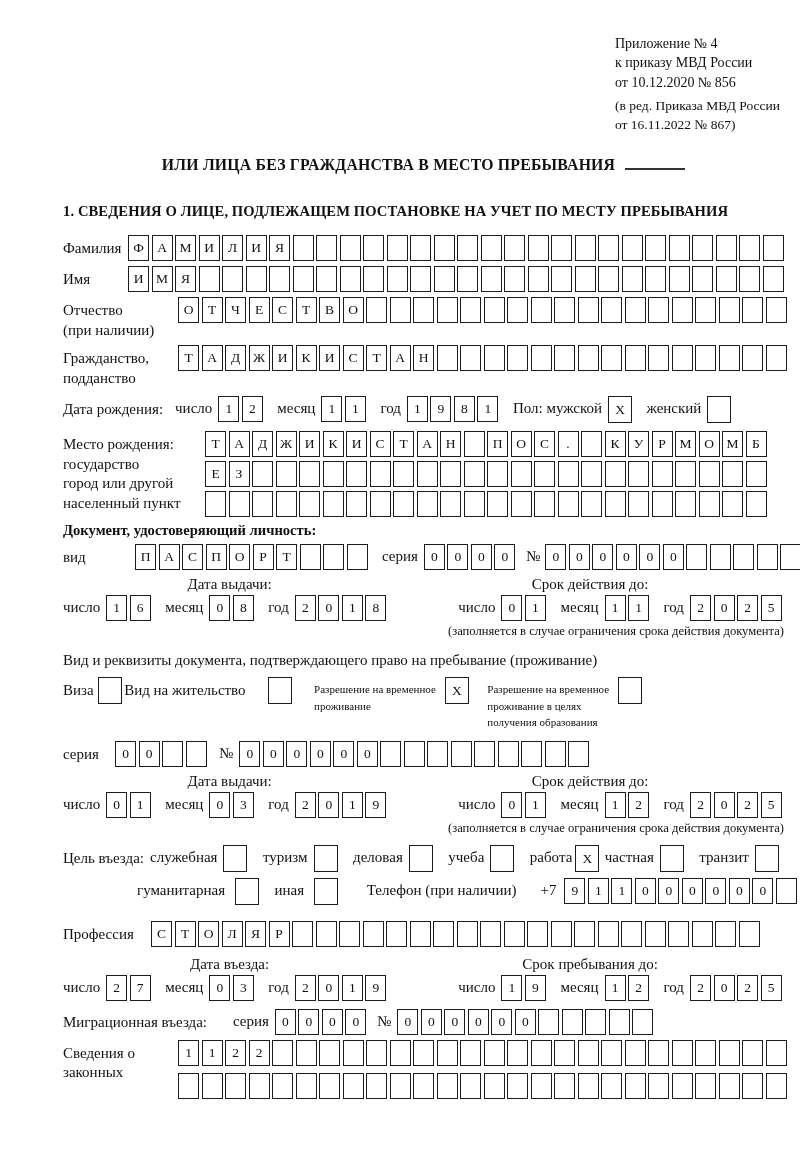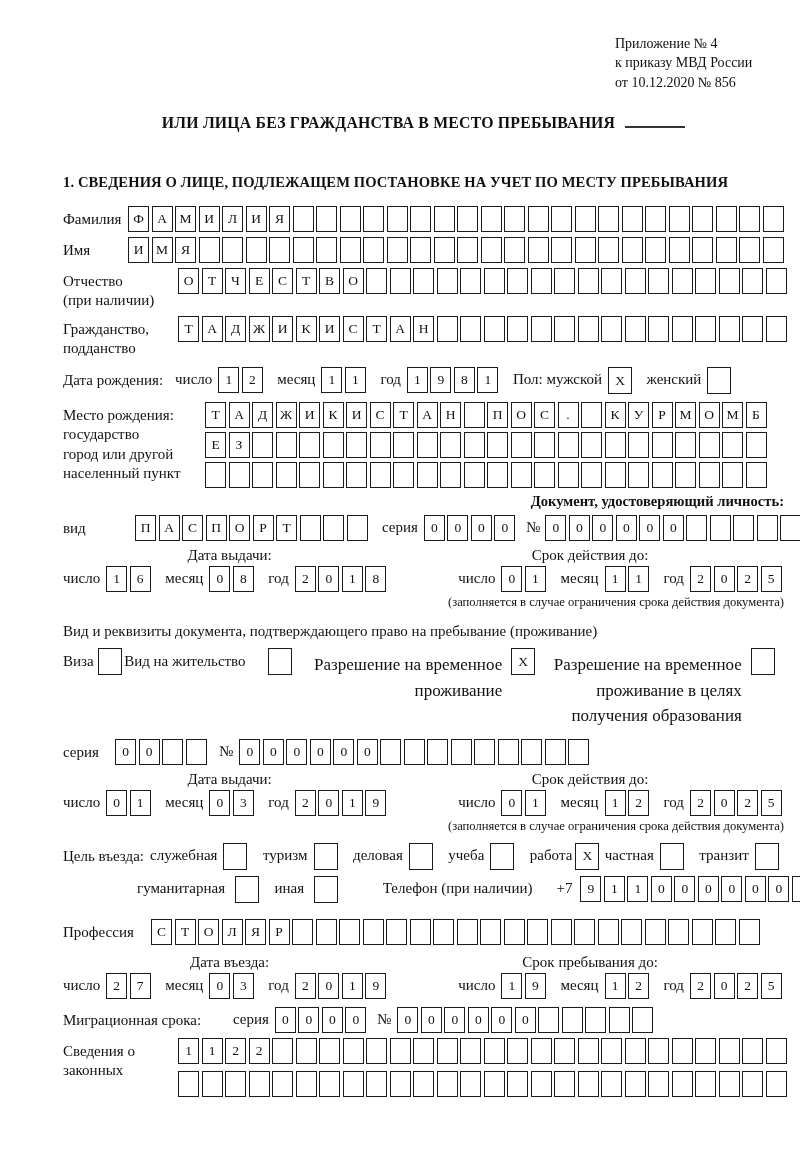--- a/index.html
+++ b/index.html
@@ -5,62 +5,66 @@
   html,body{margin:0;padding:0;background:#ffffff;}
   body{width:800px;height:1163px;overflow:hidden;color:#111;
        font-family:"Liberation Serif","DejaVu Serif",serif;}
   .page{box-sizing:border-box;width:800px;height:1163px;padding:34px 16px 0 63px;}
 
   .appendix{margin-left:552px;font-size:14px;line-height:1.38;}
   .amend{margin-top:5px;font-size:13.5px;line-height:1.38;}
   .forma{margin-top:14px;text-align:right;padding-right:26px;font-weight:bold;font-size:15.5px;letter-spacing:.5px;}
   .title{margin-top:20px;text-align:center;font-weight:bold;font-size:15.8px;line-height:1.45;letter-spacing:.2px;}
   .uline{display:inline-block;width:60px;border-bottom:2.2px solid #333;height:12px;margin-left:10px;}
-  .sec-heading{margin-top:39px;font-weight:bold;font-size:14.6px;letter-spacing:.1px;}
+  .sec-heading{margin-top:26px;font-weight:bold;font-size:14.6px;letter-spacing:.1px;}
 
   .rows{margin-top:15px;}
   .row{display:flex;align-items:flex-start;margin-bottom:5px;}
   .lbl{font-size:15px;line-height:1.3;padding-top:4px;flex:0 0 auto;}
   .w-name{width:65px;}
   .w2{width:115px;}
   .w-place{width:142px;}
   .w-mig{width:170px;}
   .cells{display:flex;flex:0 0 auto;}
   .cell{flex:0 0 auto;box-sizing:border-box;width:21px;height:26px;margin-right:2.5px;
         border:1.8px solid #1c1c1c;display:flex;align-items:center;justify-content:center;
         font-size:13.5px;line-height:1;background:#fff;}
   .cb .cell{width:24px;height:27px;}
   .stack{display:flex;flex-direction:column;gap:4px;}
   .glbl{font-size:15px;padding-top:4px;margin:0 6px 0 12px;flex:0 0 auto;}
   .glbl.first{margin-left:0;}
-  .center-bold{margin-top:4px;text-align:right;font-weight:bold;font-size:14.6px;}
+  .center-bold{margin-top:4px;text-align:left;font-weight:bold;font-size:14.6px;}
   .dates-wrap{display:flex;margin-top:6px;}
   .dates-left{width:348px;}
   .dates-right{flex:1;}
   .dates-heading{font-size:15px;text-align:center;margin-bottom:2px;}
   .daterow{display:flex;align-items:flex-start;}
   .note{font-size:12.6px;text-align:right;margin-top:3px;}
   .intro{font-size:15px;line-height:1.75;margin-top:8px;}
   .opts{margin-top:4px;display:flex;align-items:flex-start;}
-  .opt-multi{font-size:17px;line-height:1.5;text-align:right;padding-top:4px;}
+  .opt-multi{font-size:11px;line-height:1.5;text-align:left;padding-top:4px;}
   .cbx{margin-left:9px;margin-top:0;}
   .plbl{font-size:15px;padding-top:4px;margin-left:13px;flex:0 0 auto;}
   .plbl.first{margin-left:6px;}
   .pbox{margin-left:6px;}
   .legal{display:flex;align-items:flex-start;margin-top:4px;}
 </style>
 </head>
 <body>
 
 <div class="page">
 
   <div class="appendix">
     <div>Приложение № 4</div>
     <div>к приказу МВД России</div>
     <div>от 10.12.2020 № 856</div>
+    <div class="amend">
+      <div>(в ред. Приказа МВД России</div>
+      <div>от 16.11.2022 № 867)</div>
+    </div>
   </div>
 
 
   <div class="title">
     <div><span>ИЛИ ЛИЦА БЕЗ ГРАЖДАНСТВА В МЕСТО ПРЕБЫВАНИЯ</span><span class="uline"></span></div>
   </div>
 
   <div class="sec-heading">1. СВЕДЕНИЯ О ЛИЦЕ, ПОДЛЕЖАЩЕМ ПОСТАНОВКЕ НА УЧЕТ ПО МЕСТУ ПРЕБЫВАНИЯ</div>
 
   <div class="rows">
@@ -548,21 +552,21 @@
 
     <div class="row" style="margin-top:6px;margin-left:68px">
       <span class="plbl first">гуманитарная</span>
       <span class="cells cb pbox" style="margin-left:10px">
           <span class="cell"></span>
         </span>
       <span class="plbl">иная</span>
       <span class="cells cb pbox" style="margin-left:10px">
           <span class="cell"></span>
         </span>
-      <span class="glbl" style="margin-left:42px">Телефон (при наличии)</span>
+      <span class="glbl" style="margin-left:26px">Телефон (при наличии)</span>
       <span class="glbl" style="margin-left:18px;margin-right:8px">+7</span>
       <span class="cells">
           <span class="cell">9</span>
           <span class="cell">1</span>
           <span class="cell">1</span>
           <span class="cell">0</span>
           <span class="cell">0</span>
           <span class="cell">0</span>
           <span class="cell">0</span>
           <span class="cell">0</span>
@@ -644,21 +648,21 @@
               <span class="cell">2</span>
               <span class="cell">0</span>
               <span class="cell">2</span>
               <span class="cell">5</span>
             </span>
         </div>
       </div>
     </div>
 
     <div class="row" style="margin-top:8px">
-      <span class="lbl w-mig">Миграционная срока:</span>
+      <span class="lbl w-mig">Миграционная въезда:</span>
       <span class="glbl" style="margin-left:0">серия</span>
       <span class="cells">
           <span class="cell">0</span>
           <span class="cell">0</span>
           <span class="cell">0</span>
           <span class="cell">0</span>
         </span>
       <span class="glbl" style="margin-left:8px;margin-right:6px">№</span>
       <span class="cells">
           <span class="cell">0</span>

